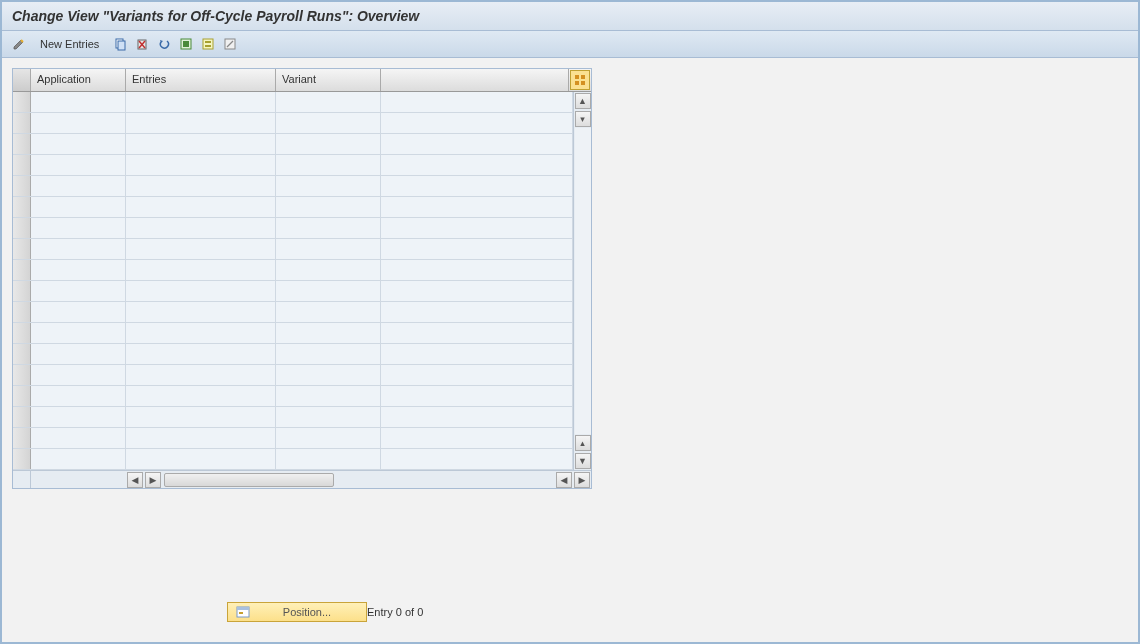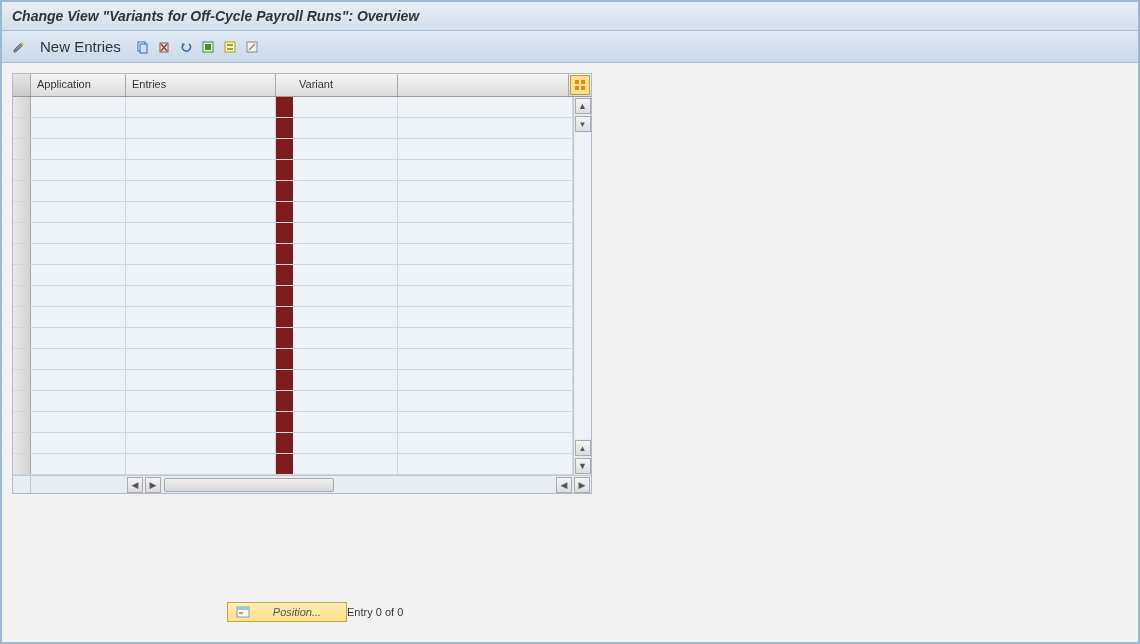--- a/index.html
+++ b/index.html
@@ -38,21 +38,21 @@
       height: 18px;
       display: inline-flex;
       align-items: center;
       justify-content: center;
       cursor: pointer;
       border: 1px solid transparent;
     }
     .new-entries {
       padding: 3px 8px;
       cursor: pointer;
-      font-size: 15px;
+      font-size: 11px;
       color: #333;
     }
     .watermark {
       position: absolute;
       left: 270px;
       top: 2px;
       font-size: 18px;
       font-weight: bold;
       color: #e8a860;
       opacity: 0.85;
@@ -77,21 +77,21 @@
       padding: 4px 6px;
       border-right: 1px solid #aaa;
       font-size: 11px;
       color: #333;
       background: linear-gradient(to bottom, #f5f5f5, #dcdcdc);
       text-align: left;
     }
     .marker-col { width: 18px; background: linear-gradient(to bottom, #e5e5e5, #cccccc); }
     .col-app { width: 95px; }
     .col-report { width: 150px; }
-    .col-variant { width: 105px; margin-left: 17px; }
+    .col-variant { width: 105px; }
     .col-rest { flex: 1; }
     .config-btn {
       width: 20px;
       height: 20px;
       background: #fae090;
       border: 1px solid #c0a030;
       margin: 1px;
       cursor: pointer;
       display:flex; align-items:center; justify-content:center;
     }
@@ -150,29 +150,29 @@
     .footer-bar {
       position: absolute;
       bottom: 20px;
       left: 0;
       width: 100%;
       display: flex;
       align-items: center;
     }
     .position-btn {
       margin-left: 225px;
-      width: 120px;
+      width: 140px;
       padding: 3px 8px;
       background: linear-gradient(to bottom, #fff0b8, #fce08a);
       border: 1px solid #c9a43a;
       text-align: center;
       cursor: pointer;
       font-size: 11px;
       color: #555;
-      display:flex; align-items:center; gap: 6px; font-style: italic;
+      display:flex; align-items:center; gap: 6px;
     }
     .position-icon { width:14px; height:12px; }
     .entry-status {
       font-size: 11px;
       color: #333;
     }
     svg { display:block; }
   </style>
 </head>
 <body>

